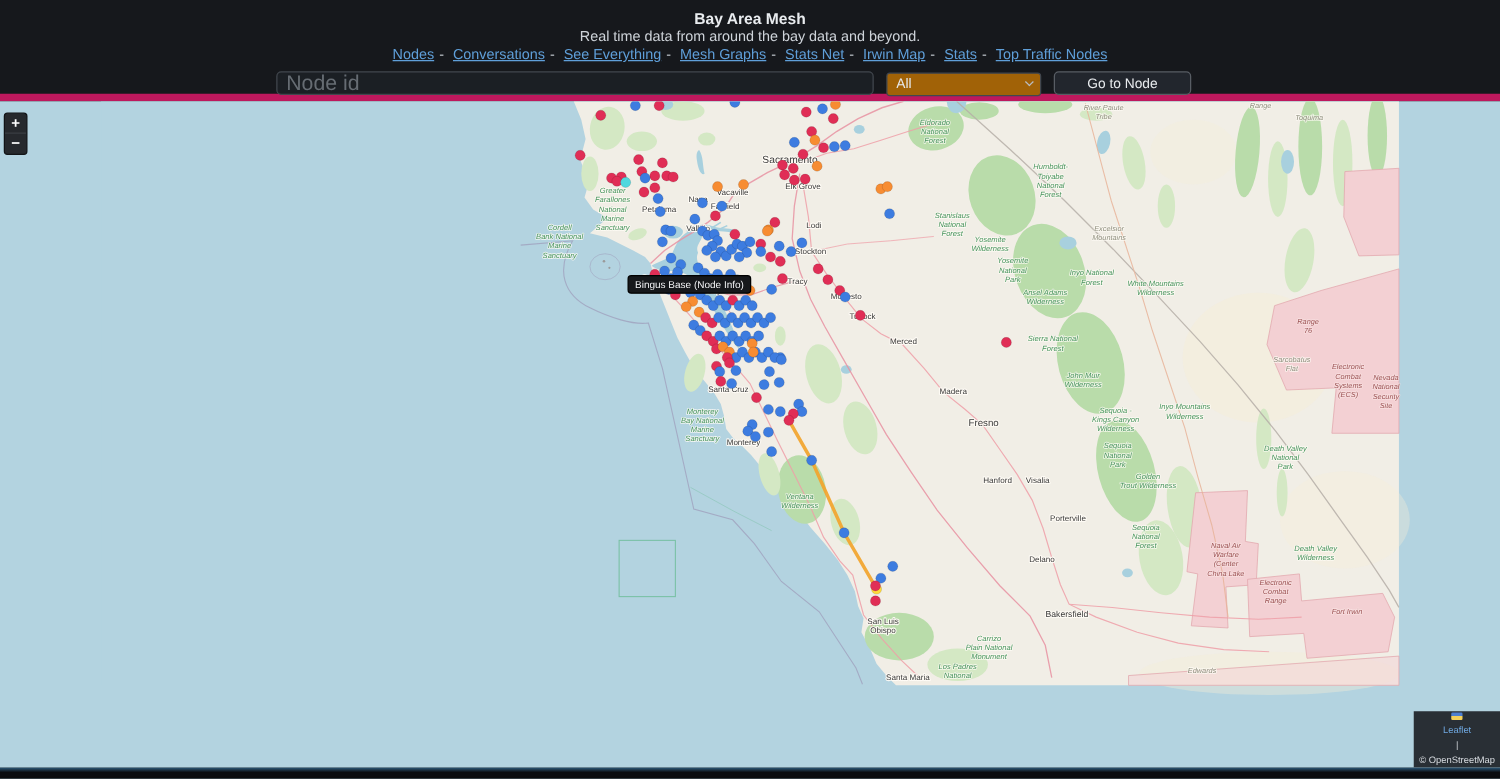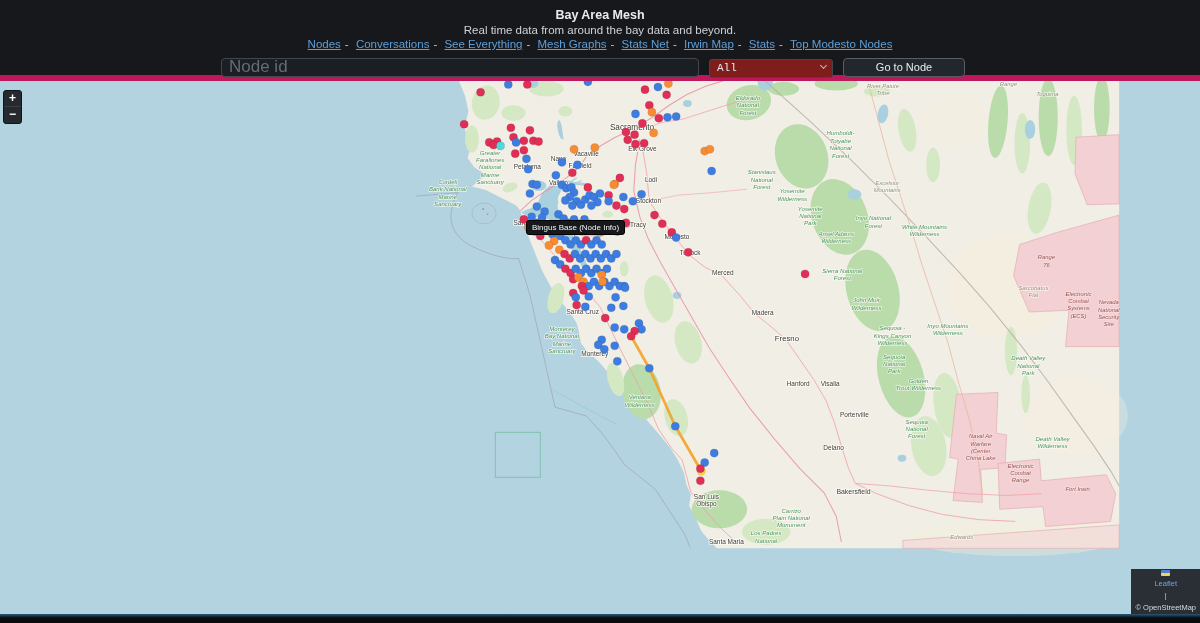--- a/index.html
+++ b/index.html
@@ -22,31 +22,31 @@
   .controls { position:absolute; left:221px; top:57px; display:flex; align-items:center; }
   .node-input {
     width:478px; height:19px; background:#1b1f24; border:1px solid #42474e;
     border-radius:4px; color:#cfd3d8; font-size:17px; padding:0 7px; outline:none;
     font-family:"Liberation Sans", sans-serif;
   }
   .node-input::placeholder { color:#666c73; }
   .selectwrap { position:relative; margin-left:10px; }
   .selectwrap select {
     appearance:none; -webkit-appearance:none;
-    width:124px; height:19px; background:#7f1d1d; border:1px solid #42474e;
+    width:124px; height:19px; background:#a16207; border:1px solid #42474e;
     border-radius:3px; color:#e7eaee; font-size:11px; padding:0 18px 0 7px;
-    font-family:Liberation Mono, monospace;
+    font-family:Liberation Sans, sans-serif;
   }
   .chev {
     position:absolute; right:7px; top:6px; width:5px; height:5px;
     border:solid #b9bec4; border-width:0 1.4px 1.4px 0; transform:rotate(45deg);
     pointer-events:none;
   }
   .go-btn {
-    margin-left:10px; width:122px; height:19px; background:#22262d;
+    margin-left:10px; width:110px; height:19px; background:#22262d;
     border:1px solid #585d64; border-radius:4px; color:#e9ecef; font-size:11px;
     cursor:pointer; font-family:"Liberation Sans", sans-serif;
   }
   
   .map {
     position:relative; width:1200px; height:533px; background:#b3d3e0; overflow:hidden;
   }
   .map svg { position:absolute; left:0; top:0; }
   svg text { text-anchor:middle; font-family:"Liberation Sans", sans-serif;
              paint-order:stroke; stroke-linejoin:round; }
@@ -59,21 +59,21 @@
     position:absolute; left:3px; top:9px; width:19px; background:#26292d;
     border:1px solid #121417; border-radius:3px; overflow:hidden; z-index:30;
   }
   .zoomctl a {
     display:block; height:16px; line-height:15px; text-align:center;
     color:#fff; font-size:12px; font-weight:bold; cursor:pointer; text-decoration:none;
   }
   .zoomctl a:first-child { border-bottom:1px solid #3a3e43; }
   
   .tooltip {
-    position:absolute; left:526px; top:139px; z-index:25;
+    position:absolute; left:502px; top:139px; z-index:25;
     background:#16181b; border:1px solid #000; border-radius:3px;
     color:#f2f3f5; font-size:8px; line-height:11px; padding:1px 5px; white-space:nowrap;
   }
   
   .attrib {
     position:absolute; right:0; bottom:0; z-index:25;
     background:rgba(16,18,22,.85); color:#cdd1d6; font-size:7.5px;
     padding:1px 4px 2px 4px; display:flex; align-items:center; gap:3px;flex-direction:column;
   }
   .attrib .leaflet-link { color:#6fa8e0; text-decoration:none; cursor:pointer; }
@@ -89,21 +89,21 @@
   <div class="title">Bay Area Mesh</div>
   <div class="subtitle">Real time data from around the bay data and beyond.</div>
   <div class="nav">
     <a>Nodes</a><span class="sep">-</span>
     <a>Conversations</a><span class="sep">-</span>
     <a>See Everything</a><span class="sep">-</span>
     <a>Mesh Graphs</a><span class="sep">-</span>
     <a>Stats Net</a><span class="sep">-</span>
     <a>Irwin Map</a><span class="sep">-</span>
     <a>Stats</a><span class="sep">-</span>
-    <a>Top Modesto Nodes</a>
+    <a>Top Traffic Nodes</a>
   </div>
   <div class="controls">
     <input class="node-input" placeholder="Node id" style="">
     <span class="selectwrap">
       <select>
         <option>All</option>
       </select>
       <span class="chev"></span>
     </span>
     <button class="go-btn">Go to Node</button>

